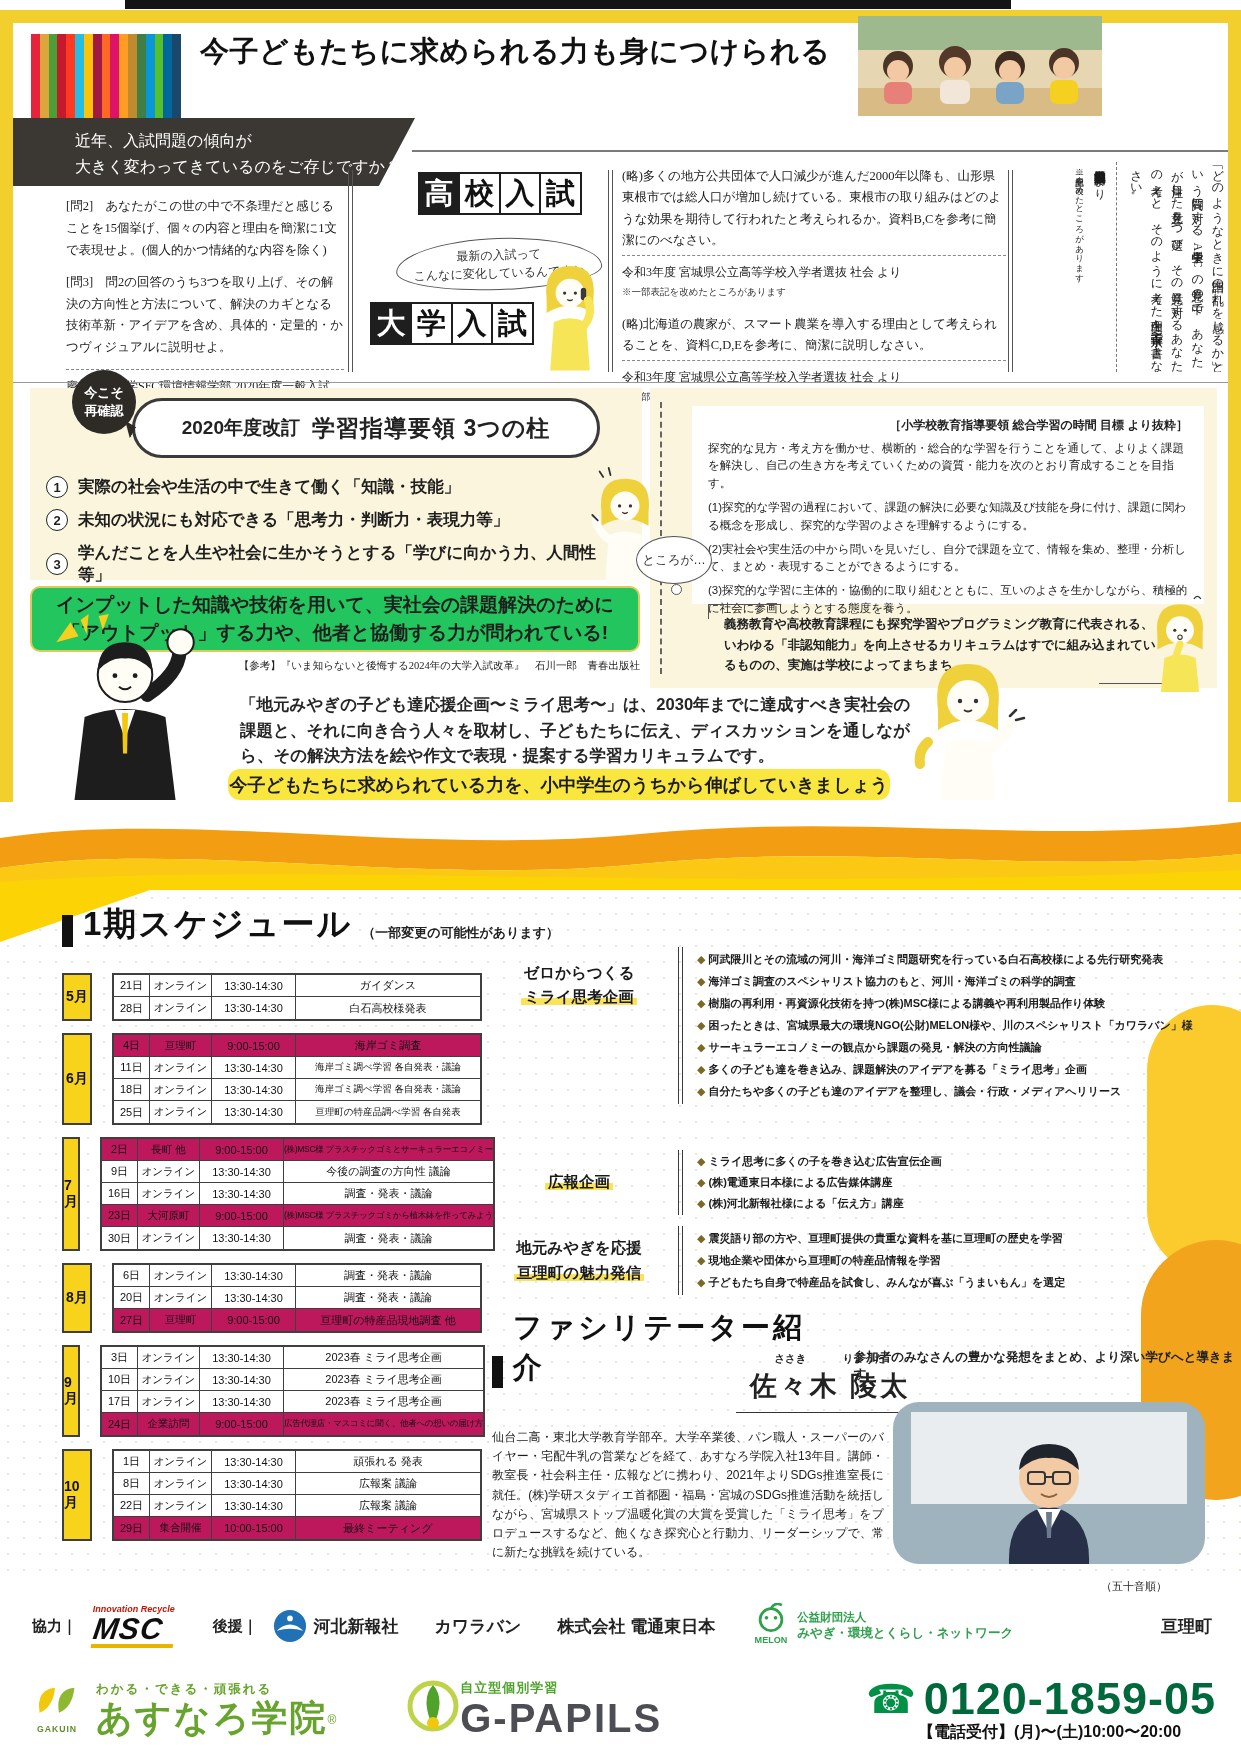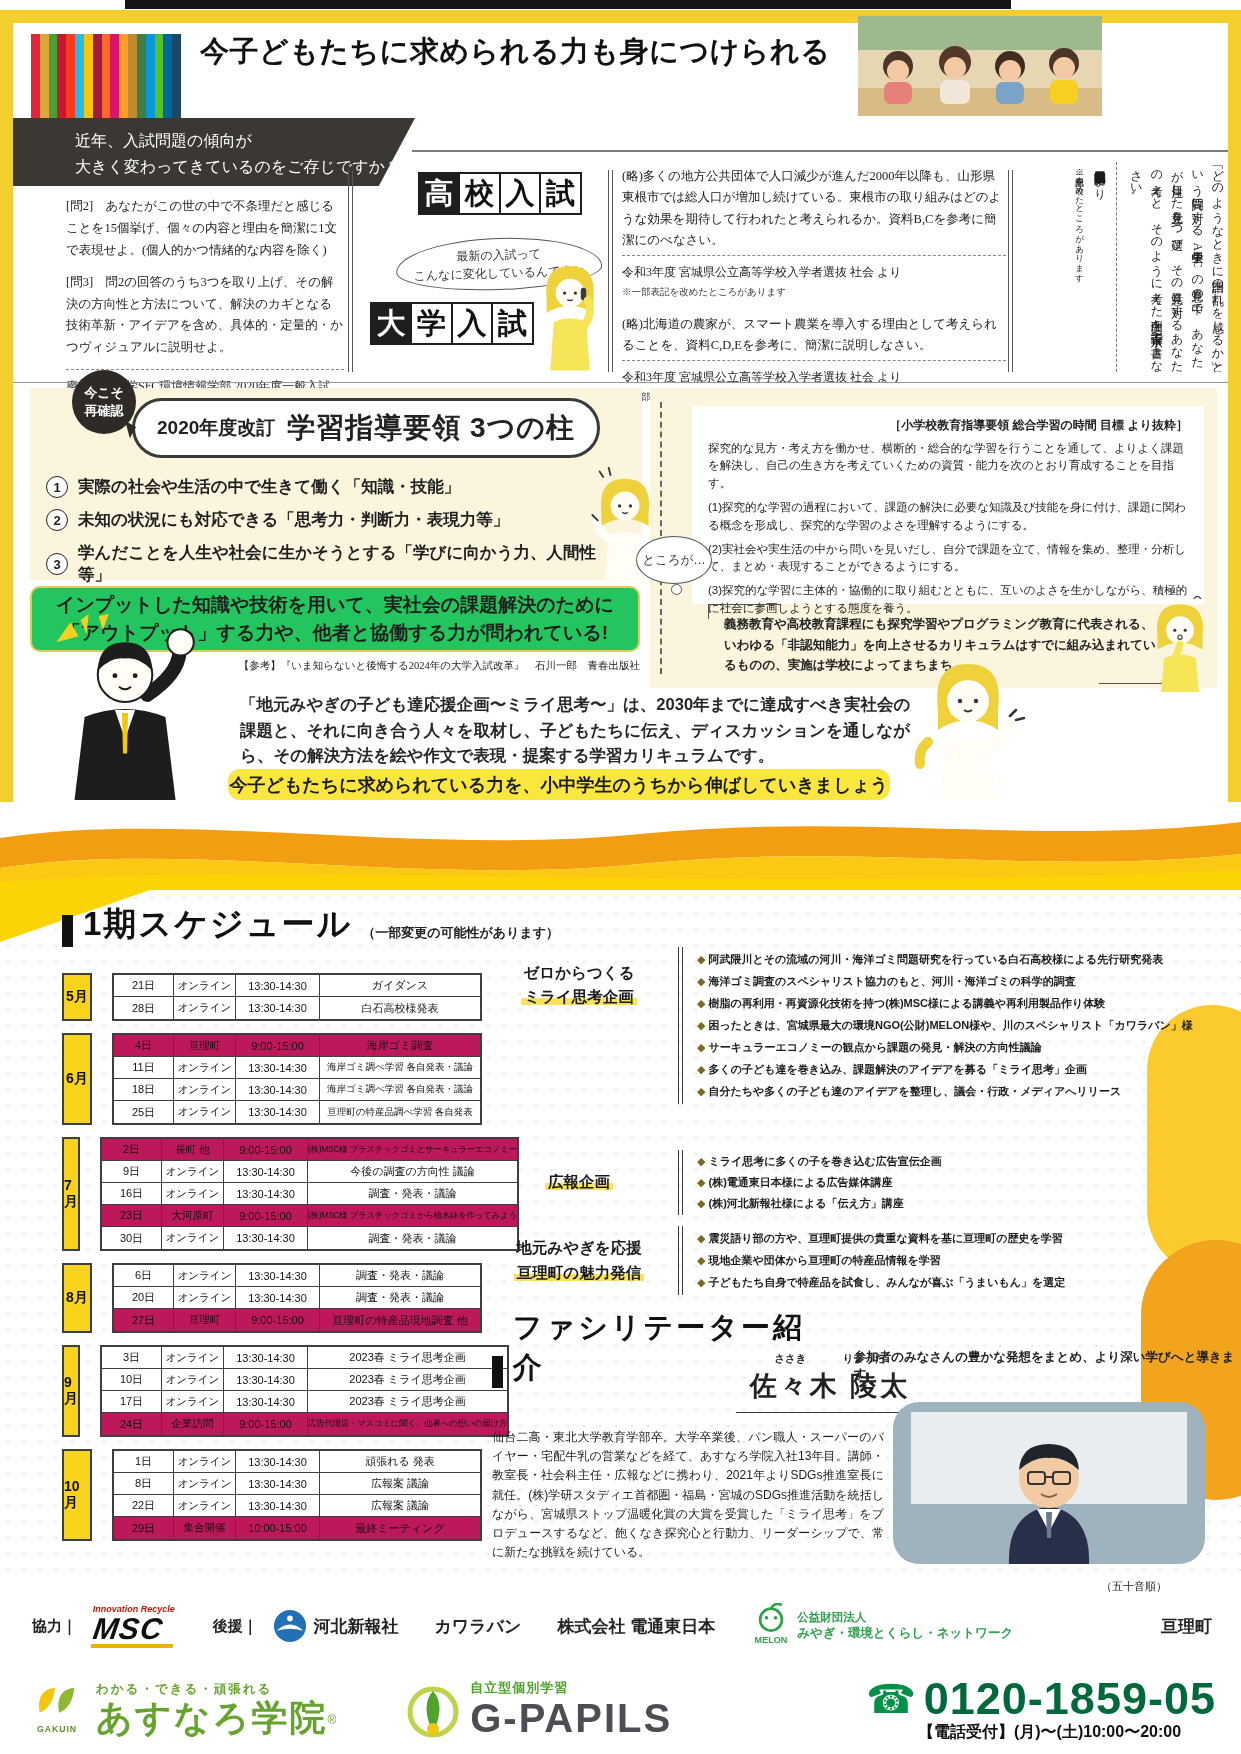--- a/index.html
+++ b/index.html
@@ -42,21 +42,21 @@
 
 .panel{background:#FAF5DC;border-radius:1px}
 .left-panel{position:absolute;left:30px;top:388px;width:612px;height:192px}
 .right-panel{position:absolute;left:650px;top:388px;width:567px;height:300px}
 .badge{position:absolute;left:72px;top:370px;width:64px;height:64px;background:#2E2B27;border-radius:50%;color:#fff;
  display:flex;flex-direction:column;align-items:center;justify-content:center;font-size:13px;font-weight:700;line-height:1.35;z-index:3}
 .badge:after{content:"";position:absolute;right:2px;bottom:-2px;width:13px;height:13px;background:#2E2B27;clip-path:polygon(0 0,100% 0,100% 100%);transform:rotate(30deg)}
 .pill{position:absolute;left:132px;top:398px;width:468px;height:60px;background:#fff;border:3px solid #3a3a3a;border-radius:34px;
  display:flex;align-items:center;justify-content:center;gap:12px;z-index:2}
 .pill .pfx{font-size:19px;font-weight:700}
-.pill .ttl{font-size:28px;font-weight:900;letter-spacing:1px}
+.pill .ttl{font-size:23px;font-weight:900;letter-spacing:1px}
 .pillars{position:absolute;left:46px;top:476px;width:575px}
 .pillar{display:flex;align-items:center;margin-bottom:11px;font-size:16.5px;font-weight:800;color:#1e1e1e}
 .circ{flex:none;display:inline-flex;width:22px;height:22px;border:1.6px solid #222;border-radius:50%;align-items:center;justify-content:center;
  font-size:13px;font-weight:700;margin-right:10px;background:#fff}
 .dashv{position:absolute;left:10px;top:14px;bottom:14px;border-left:2px dashed #666}
 .quote-box{position:absolute;left:42px;top:18px;width:512px;height:198px;background:#fff;padding:10px 16px;font-size:11.5px;line-height:1.55;color:#222}
 .quote-box .qt{font-size:12px;font-weight:700;text-align:right;margin-bottom:5px}
 .quote-box p{margin-bottom:6px}
 .tokoroga{position:absolute;left:-14px;top:148px;width:76px;height:48px;border:1.5px solid #555;border-radius:50%;background:#fff;
  display:flex;align-items:center;justify-content:center;font-size:12.5px;color:#333;z-index:2}
@@ -85,21 +85,21 @@
 .sched-note{font-size:13px;font-weight:700;margin-left:10px;margin-bottom:5px}
 
 .sched-table{position:absolute;left:62px;top:83px;width:420px}
 .sch-block{display:flex;margin-bottom:12px}
 .sch-month{width:30px;background:#F7D31C;border:2px solid #3f3f3f;display:flex;align-items:center;justify-content:center;
  font-weight:800;font-size:14px;margin-right:20px;color:#111}
 .sch-rows{flex:1;border:2px solid #3f3f3f;background:#fff}
 .sch-row{display:flex;height:22px;border-bottom:1.5px solid #3f3f3f;align-items:stretch;font-size:11px;color:#111}
 .sch-row:last-child{border-bottom:none}
 .sch-row>div{display:flex;align-items:center;justify-content:center;border-right:1.5px solid #3f3f3f;overflow:hidden;white-space:nowrap}
-.sch-row .c-day{width:60px}.sch-row .c-type{width:62px;font-size:10.5px}.sch-row .c-time{width:84px}
+.sch-row .c-day{width:36px}.sch-row .c-type{width:62px;font-size:10.5px}.sch-row .c-time{width:84px}
 .sch-row .c-content{flex:1;border-right:none}
 .sch-row.hl{background:#be185d}
 
 .prog-group{position:absolute;left:494px;width:736px;display:flex;align-items:center}
 .pg-label{width:170px;text-align:center;font-size:15.5px;font-weight:800;line-height:1.55;color:#1a1a1a}
 .pg-label .mark{background:linear-gradient(transparent 58%,#F8E35A 58%);padding:0 3px}
 .pg-sep{align-self:stretch;width:5px;border-left:1.5px solid #3a3a3a;border-right:1.5px solid #3a3a3a;margin:2px 14px}
 .pg-bullets{flex:1;list-style:none}
 .pg-bullets li{font-size:11px;font-weight:600;margin:7px 0;white-space:nowrap;color:#1c1c1c}
 .pg-bullets li:before{content:"◆ ";color:#7A6A26}
@@ -122,21 +122,21 @@
 .msc .nm{font-size:30px;font-weight:900;font-style:italic;letter-spacing:1px;color:#0f0f0f;line-height:1;transform:skewX(-8deg);border-bottom:4px solid #E8B400}
 .kahoku{display:flex;align-items:center;gap:6px}
 .melon{display:flex;align-items:center;gap:6px;color:#2FA04C}
 .melon .m1{font-size:11.5px;font-weight:700}.melon .m2{font-size:12.5px;font-weight:800}
 .watari{margin-left:auto}
 .brandrow{position:absolute;left:26px;top:100px;width:1190px;display:flex;align-items:center}
 .asunaro{display:flex;align-items:center;gap:8px}
 .asunaro .slogan{font-size:12.5px;font-weight:800;color:#67A42D;letter-spacing:2px}
 .asunaro .nm{font-size:36px;font-weight:900;color:#67A42D;letter-spacing:2px;line-height:1.1}
 .asunaro .reg{font-size:12px;vertical-align:super;color:#67A42D}
-.gpapils{display:flex;align-items:flex-end;gap:10px;margin-left:70px}
+.gpapils{display:flex;align-items:flex-start;margin-left:70px}
 .gpapils .lbl{font-size:13px;font-weight:800;color:#4FA32A;letter-spacing:1px}
 .gpapils .nm{font-size:40px;font-weight:900;color:#4D4E53;letter-spacing:2px;line-height:1.05}
 .phone{margin-left:auto;display:flex;flex-direction:column}
 .phone-row{display:flex;align-items:center;gap:8px}
 .phone-icon{font-size:40px;color:#009147;line-height:1}
 .phone-num{font-size:45px;font-weight:900;color:#00693C;letter-spacing:1px;line-height:1.05}
 .phone-hours{font-size:16px;font-weight:800;color:#111;margin-left:52px}
 </style>
 </head>
 <body>

